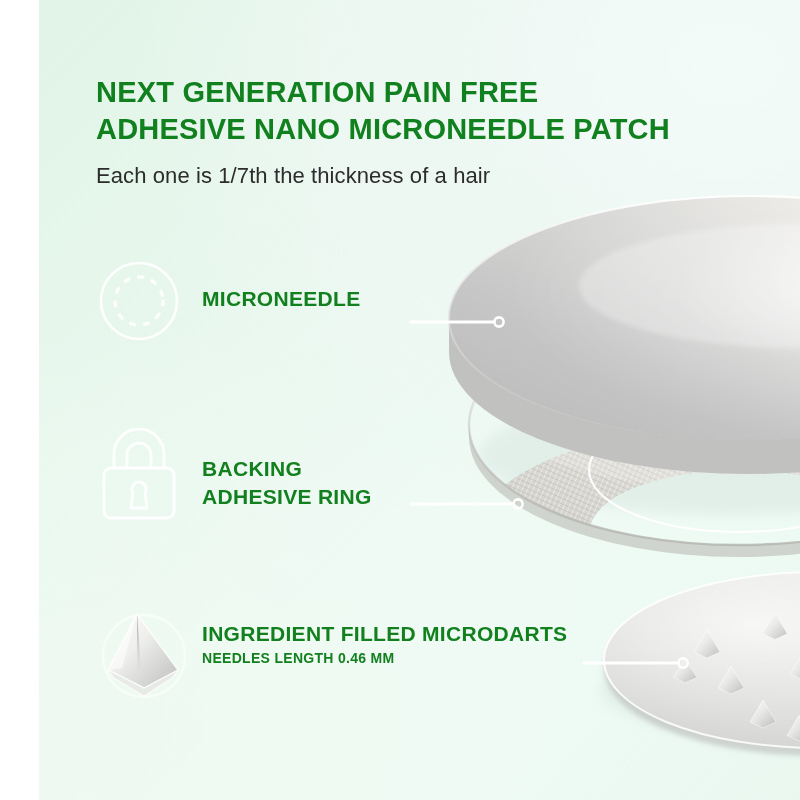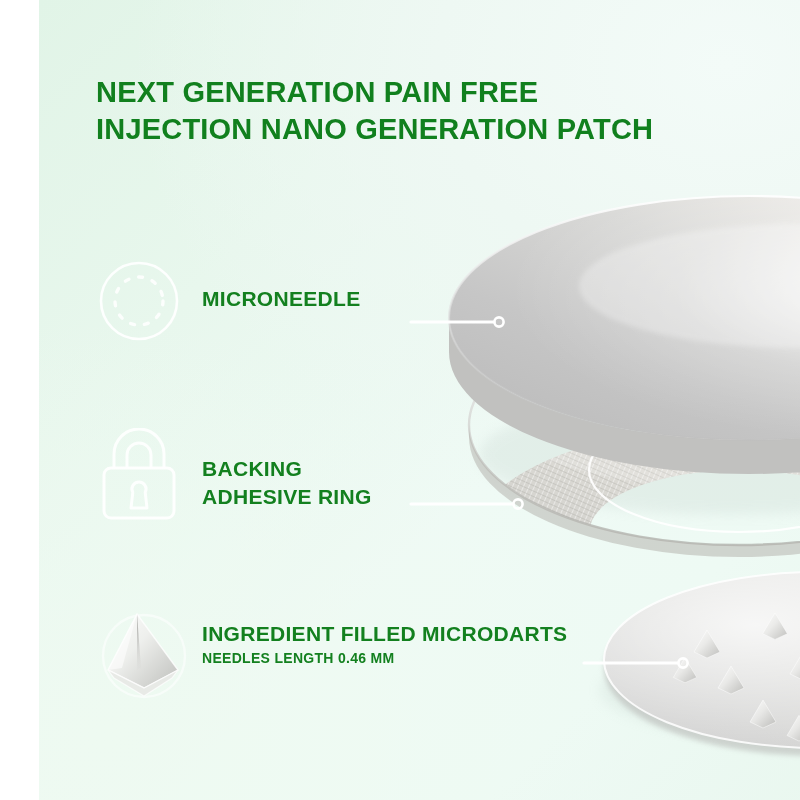--- a/index.html
+++ b/index.html
@@ -260,22 +260,23 @@
       </g>
       <g>
         <line x1="545" y1="663" x2="639" y2="663"></line>
         <circle cx="644" cy="663" r="4.6" fill="none" stroke="#ffffff" stroke-width="2.6"></circle>
       </g>
     </g>
   </svg>
 
   <div class="headline">
     <span>NEXT GENERATION PAIN FREE</span>
-    <span class="l2">INJECTION NANO GENERATION PATCH</span>
+    <span class="l2">ADHESIVE NANO MICRONEEDLE PATCH</span>
   </div>
+  <div class="subhead">Each one is 1/7th the thickness of a hair</div>
 
   <div class="feature" id="feat-backing">
     <span class="icon-wrap">
       <svg width="86" height="86" viewBox="0 0 86 86">
         <circle cx="43" cy="43" r="38" fill="none" stroke="#ffffff" stroke-opacity="0.92" stroke-width="2.6"></circle>
         <circle cx="43" cy="43" r="24" fill="none" stroke="#ffffff" stroke-opacity="0.85" stroke-width="3.4" stroke-linecap="round" stroke-dasharray="4 10"></circle>
       </svg>
     </span>
     <span class="ftext ftitle">
       <span>MICRONEEDLE</span><br>

